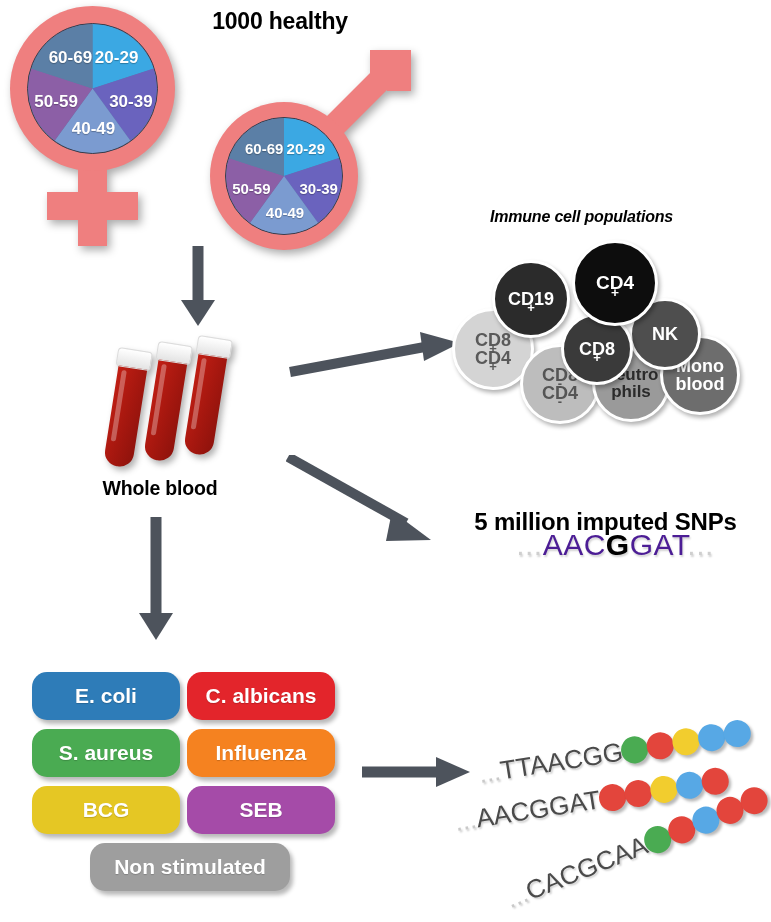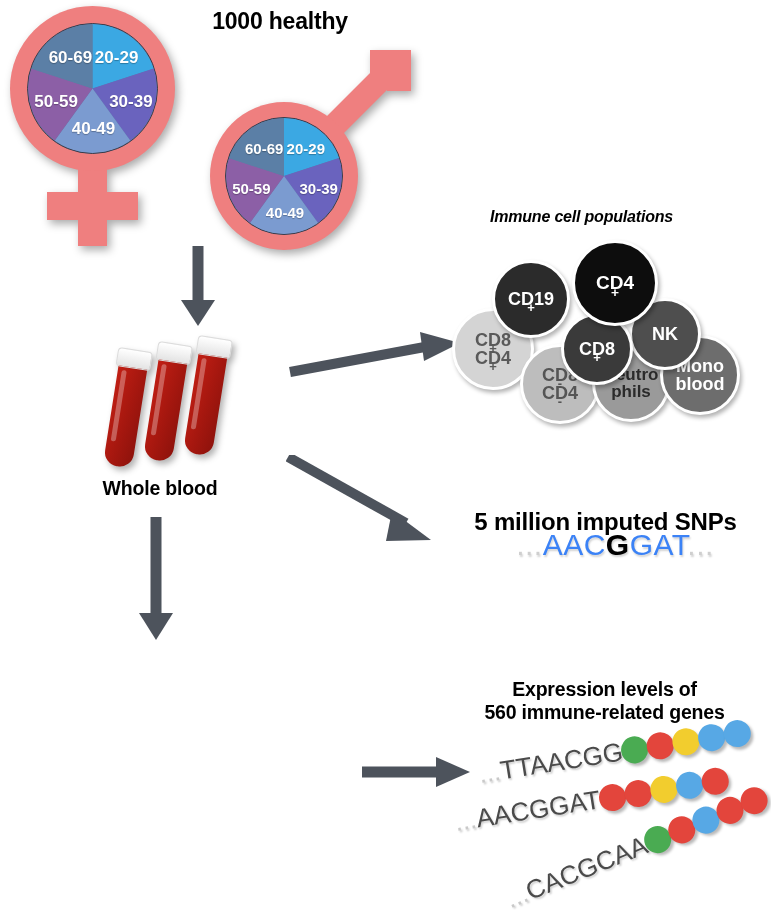--- a/index.html
+++ b/index.html
@@ -62,21 +62,21 @@
         box-shadow:2px 3px 4px rgba(0,0,0,.30);}
   .cell span{display:block;}
   .sup{font-size:.72em;vertical-align:super;line-height:0;}
 
   
   #snp{left:470px;top:528px;width:290px;height:90px;}
   .snprow{position:absolute;left:0;width:290px;text-align:center;
           font-family:"Liberation Sans","DejaVu Sans",sans-serif;font-size:30px;
           letter-spacing:.5px;white-space:nowrap;}
   .faint{color:#cfcfcf;}
-  .mid{color:#3b82f6;}
+  .mid{color:#4c1d95;}
   .hi{color:#000;font-weight:bold;}
   .blurwrap{filter:blur(.55px);text-shadow:1px 2px 2px rgba(0,0,0,.18);}
 
   
   #stim{left:32px;top:672px;width:330px;height:230px;}
   .pill{position:absolute;border-radius:15px;color:#fff;font-weight:bold;
         display:flex;align-items:center;justify-content:center;font-size:21px;
         box-shadow:3px 4px 4px rgba(0,0,0,.28);text-shadow:0 1px 1px rgba(0,0,0,.18);}
 
   
@@ -247,25 +247,44 @@
       </div>
     </div>
 
   <div class="abs title" id="t-snp">5 million imputed SNPs</div>
   <div class="abs blurwrap" id="snp">
     <div class="snprow" style="top:0px">
       <span class="faint">...</span><span class="mid">AAC</span><span class="hi">G</span><span class="mid">GAT</span><span class="faint">...</span>
     </div>
   </div>
 
-
-  <div class="abs title" id="t-expr">
-    <div>Expression levels of</div>
-    <div>560 immune-related genes</div>
-  </div>
+  <div class="abs" id="stim">
+      <div class="pill" style="left: 0px; top: 0px; width: 148px; height: 48px; background: rgb(46, 124, 184);">
+        <span>E. coli</span>
+      </div>
+      <div class="pill" style="left: 155px; top: 0px; width: 148px; height: 48px; background: rgb(227, 37, 43);">
+        <span>C. albicans</span>
+      </div>
+      <div class="pill" style="left: 0px; top: 57px; width: 148px; height: 48px; background: rgb(74, 171, 82);">
+        <span>S. aureus</span>
+      </div>
+      <div class="pill" style="left: 155px; top: 57px; width: 148px; height: 48px; background: rgb(245, 130, 32);">
+        <span>Influenza</span>
+      </div>
+      <div class="pill" style="left: 0px; top: 114px; width: 148px; height: 48px; background: rgb(229, 199, 36);">
+        <span>BCG</span>
+      </div>
+      <div class="pill" style="left: 155px; top: 114px; width: 148px; height: 48px; background: rgb(165, 75, 168);">
+        <span>SEB</span>
+      </div>
+      <div class="pill" style="left: 58px; top: 171px; width: 200px; height: 48px; background: rgb(158, 158, 158);">
+        <span>Non stimulated</span>
+      </div>
+    </div>
+
   <div class="abs" id="expr">
       <div class="strand" style="left: 24px; top: 24px; transform: rotate(-9deg);">
         <span class="seqtxt"><span class="lead">...</span>TTAACGG</span>
         <span class="bead" style="background: rgb(74, 171, 82);"></span>
         <span class="bead" style="background: rgb(227, 69, 60);"></span>
         <span class="bead" style="background: rgb(242, 205, 46);"></span>
         <span class="bead" style="background: rgb(87, 168, 229);"></span>
         <span class="bead" style="background: rgb(87, 168, 229);"></span>
       </div>
       <div class="strand" style="left: 0px; top: 72px; transform: rotate(-9deg);">

